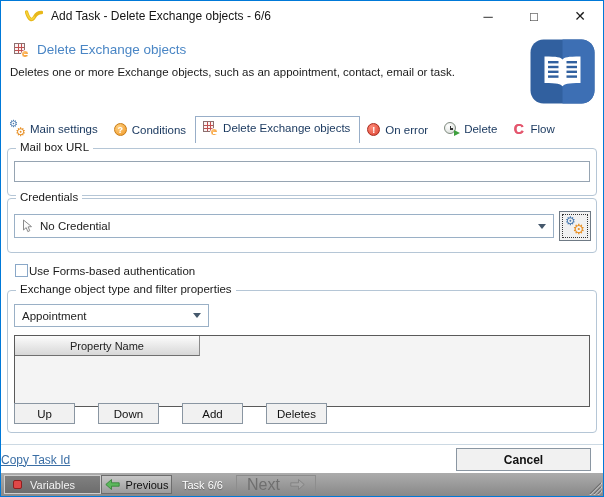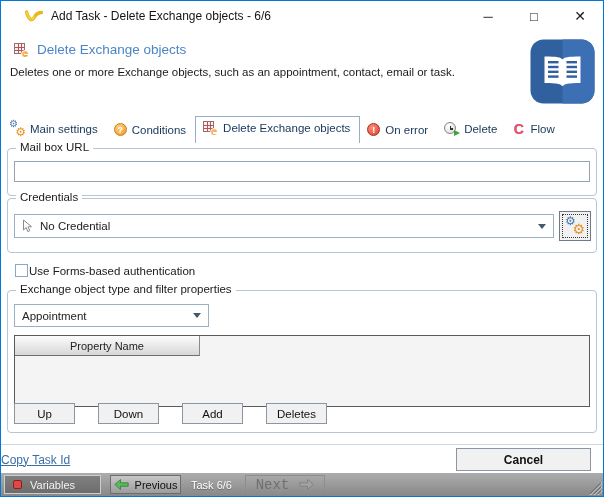--- a/index.html
+++ b/index.html
@@ -70,25 +70,25 @@
   .dlg-btn{height:23px;border:1px solid #8a96a2;background:#f1f1f1;font-weight:bold;font-size:12px;color:#111;
     display:flex;align-items:center;justify-content:center;}
   .btn-cancel{width:135px;}
   .btn-ok{width:120px;}
 
   
   .statusbar{position:absolute;top:472px;left:0;right:0;bottom:0;background:linear-gradient(#acacac,#888);display:flex;align-items:center;}
   .vars-btn{margin-left:3px;width:97px;height:19px;background:linear-gradient(#808080,#6d6d6d);border:1px solid #cdcdcd;
     box-sizing:border-box;color:#f2f2f2;font-size:11px;display:flex;align-items:center;gap:8px;padding-left:8px;}
   .vars-icon{width:7px;height:7px;background:#e04848;border:1px solid #8f1f1f;border-radius:2px;flex:0 0 auto;}
-  .prev-btn{margin-left:9px;width:71px;height:19px;background:linear-gradient(#c7c7c7,#9c9c9c);border:1px solid #6d6d6d;
+  .prev-btn{width:71px;height:19px;background:linear-gradient(#c7c7c7,#9c9c9c);border:1px solid #6d6d6d;
     box-sizing:border-box;color:#111;font-size:11px;display:flex;align-items:center;justify-content:center;gap:6px;}
   .task-pos{margin-left:10px;color:#fff;font-size:11px;text-shadow:0 1px 1px rgba(0,0,0,.35);}
-  .next-btn{margin-left:13px;width:80px;height:19px;border:1px solid #8d8d8d;box-sizing:border-box;color:#6f6f6f;font-size:14px;
-    display:flex;align-items:center;justify-content:center;gap:10px;font-family:Liberation Mono, monospace;}
+  .next-btn{margin-left:13px;width:80px;height:19px;border:1px solid #8d8d8d;box-sizing:border-box;color:#6f6f6f;font-size:16px;
+    display:flex;align-items:center;justify-content:center;gap:10px;}
   .resize-grip{position:absolute;right:1px;bottom:1px;}
 
   
   .icon-gears{position:relative;width:15px;height:14px;flex:0 0 auto;}
   .icon-gears .g1{position:absolute;left:-1px;top:-3px;color:#4a7ab0;font-size:10px;line-height:1;}
   .icon-gears .g2{position:absolute;right:-1px;bottom:-2px;color:#e8922a;font-size:12px;line-height:1;}
   .icon-gears.big{width:18px;height:16px;}
   .icon-gears.big .g1{font-size:12px;}
   .icon-gears.big .g2{font-size:14px;}
 

